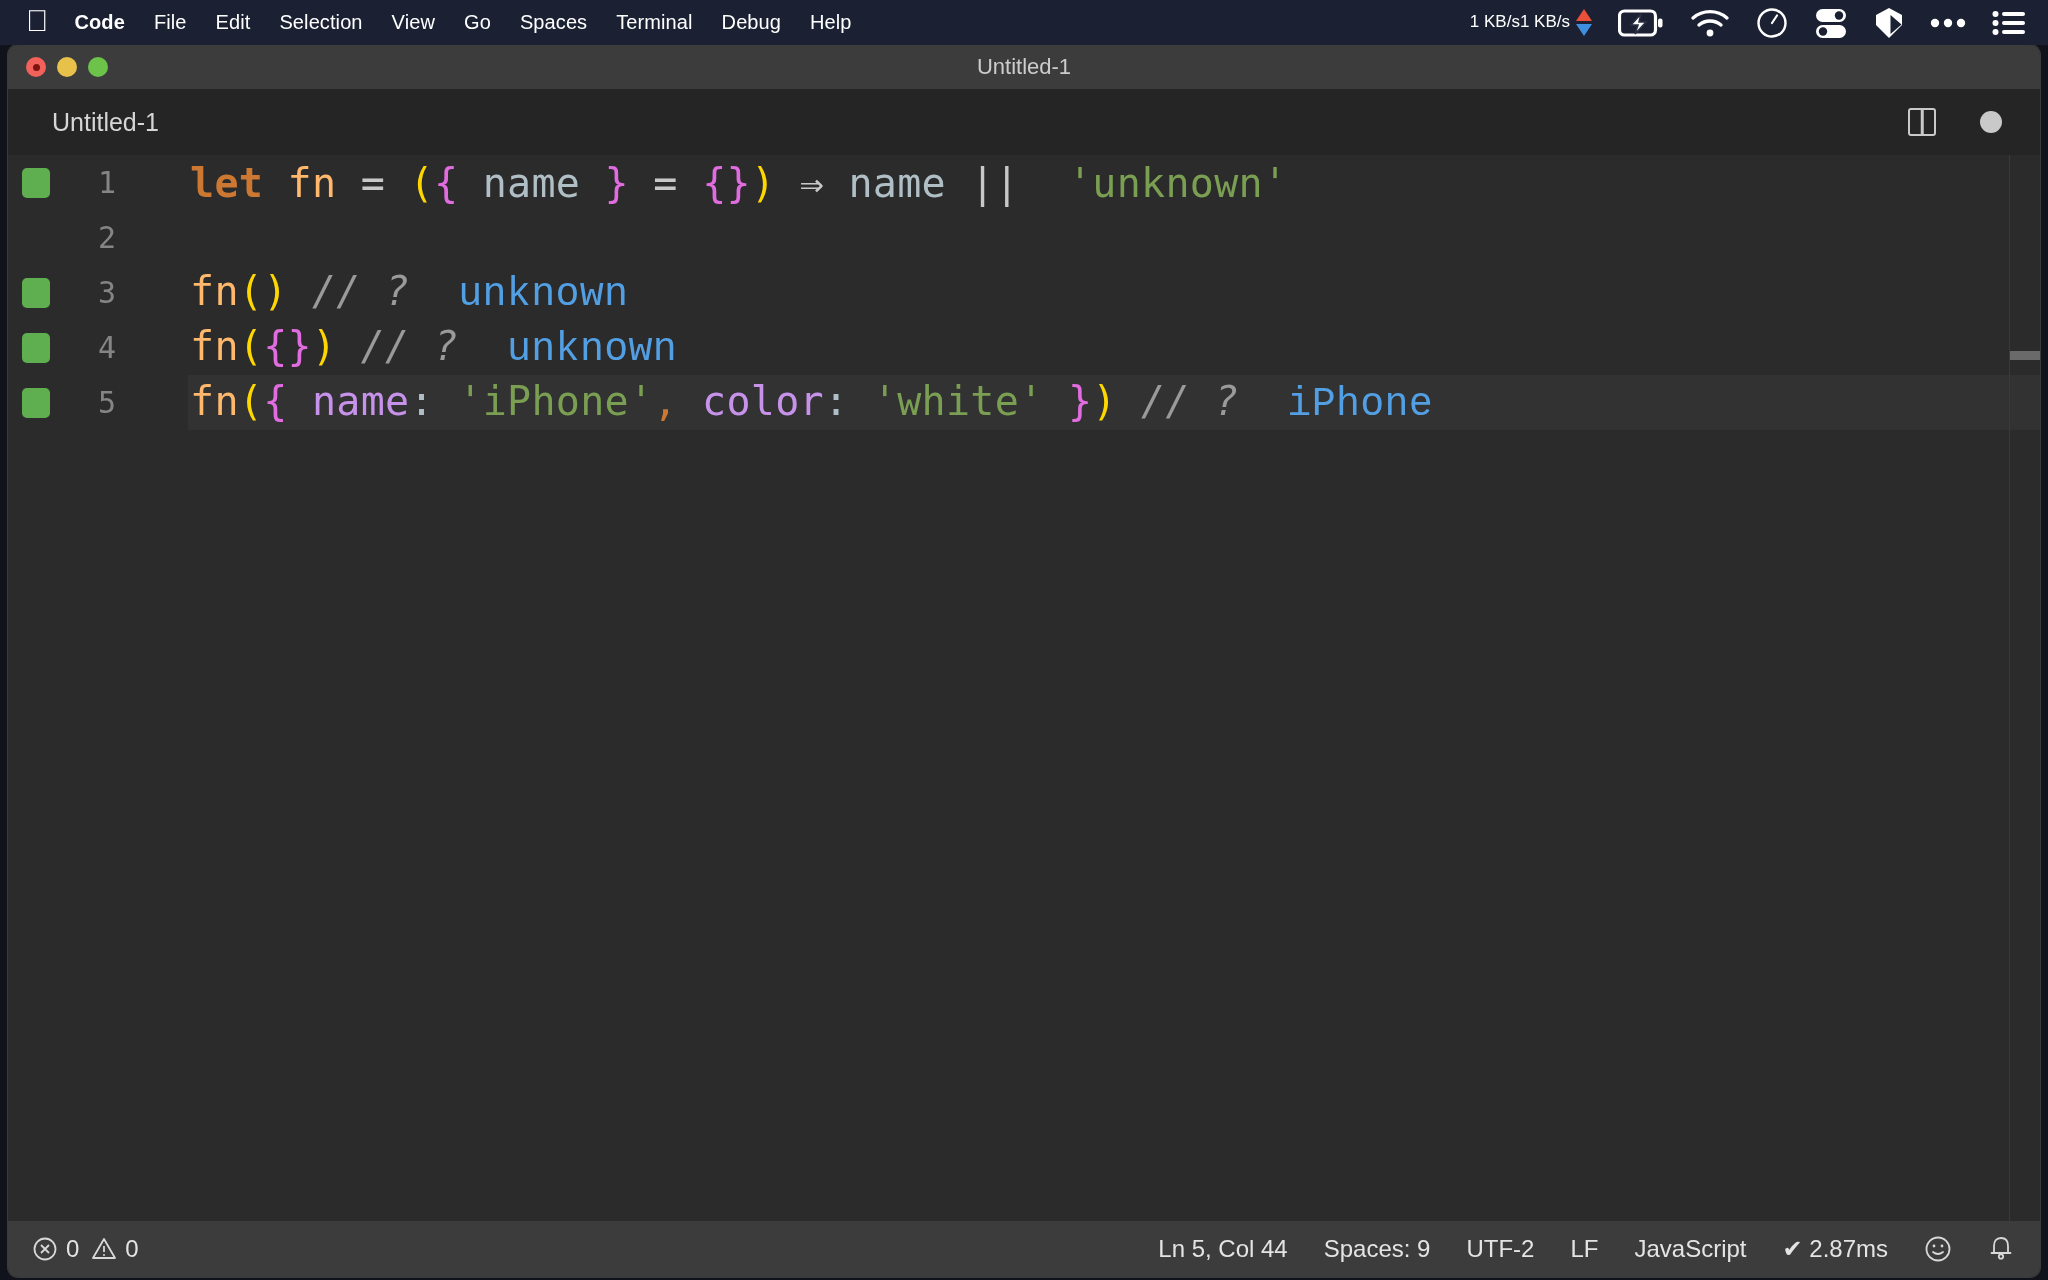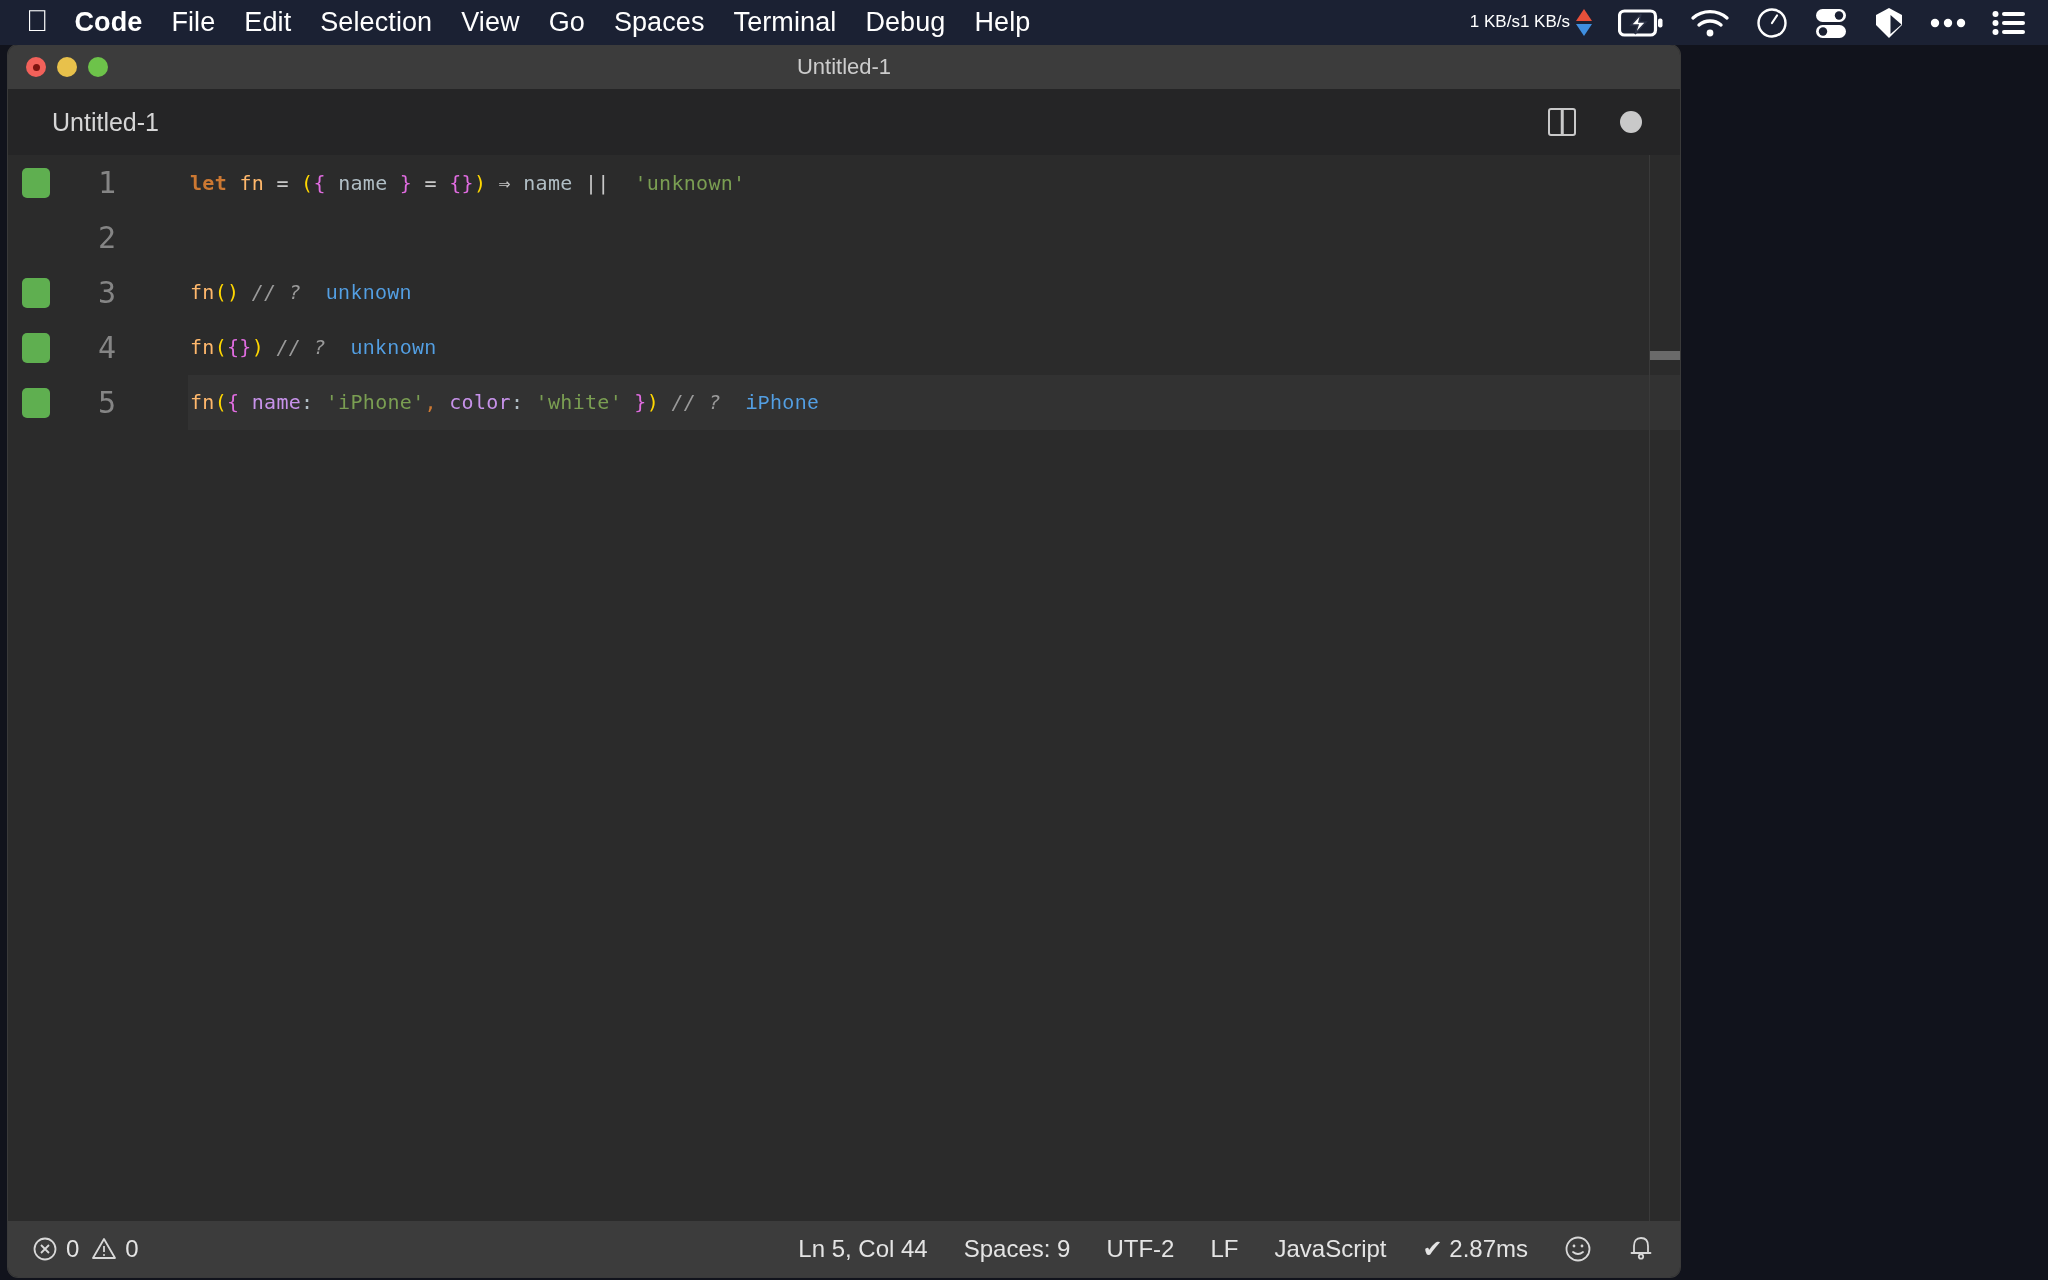--- a/index.html
+++ b/index.html
@@ -26,21 +26,21 @@
     z-index: 40;
   }
   #menubar .apple-logo {
     font-size: 30px;
     line-height: 1;
     margin-right: 26px;
     margin-top: -4px;
     color: #ffffff;
   }
   #menubar .menu-item {
-    font-size: 27px;
+    font-size: 20px;
     color: #ffffff;
     margin-right: 29px;
     white-space: nowrap;
     letter-spacing: 0.1px;
   }
   #menubar .menu-item.app-name { font-weight: bold; }
 
   #menubar .tray {
     margin-left: auto;
     display: flex;
@@ -81,21 +81,21 @@
     border-right: 8px solid transparent;
     border-top: 12px solid #3f8fe0;
   }
   .tray-icon { display: flex; align-items: center; color: #fff; }
 
   
   #vscode-window {
     position: absolute;
     top: 45px;
     left: 8px;
-    width: 1672px;
+    width: 2032px;
     height: 1232px;
     background: #252526;
     border-radius: 10px 10px 10px 10px;
     overflow: hidden;
     display: flex;
     flex-direction: column;
     box-shadow: 0 0 0 1px #3a3a3a;
   }
 
   
@@ -213,21 +213,21 @@
     width: 130px;
     text-align: right;
     padding-right: 22px;
     font-size: 30px;
     color: #858585;
     flex: 0 0 130px;
     user-select: none;
   }
   .line-code {
     padding-left: 52px;
-    font-size: 20px;
+    font-size: 40px;
     white-space: pre;
     letter-spacing: 0.3px;
     position: relative;
   }
 
   
   .t-kw      { color: #cc7832; font-weight: bold; }
   .t-fn      { color: #ffb86c; }
   .t-op      { color: #c8c8c8; }
   .t-paren   { color: #ffd700; }

